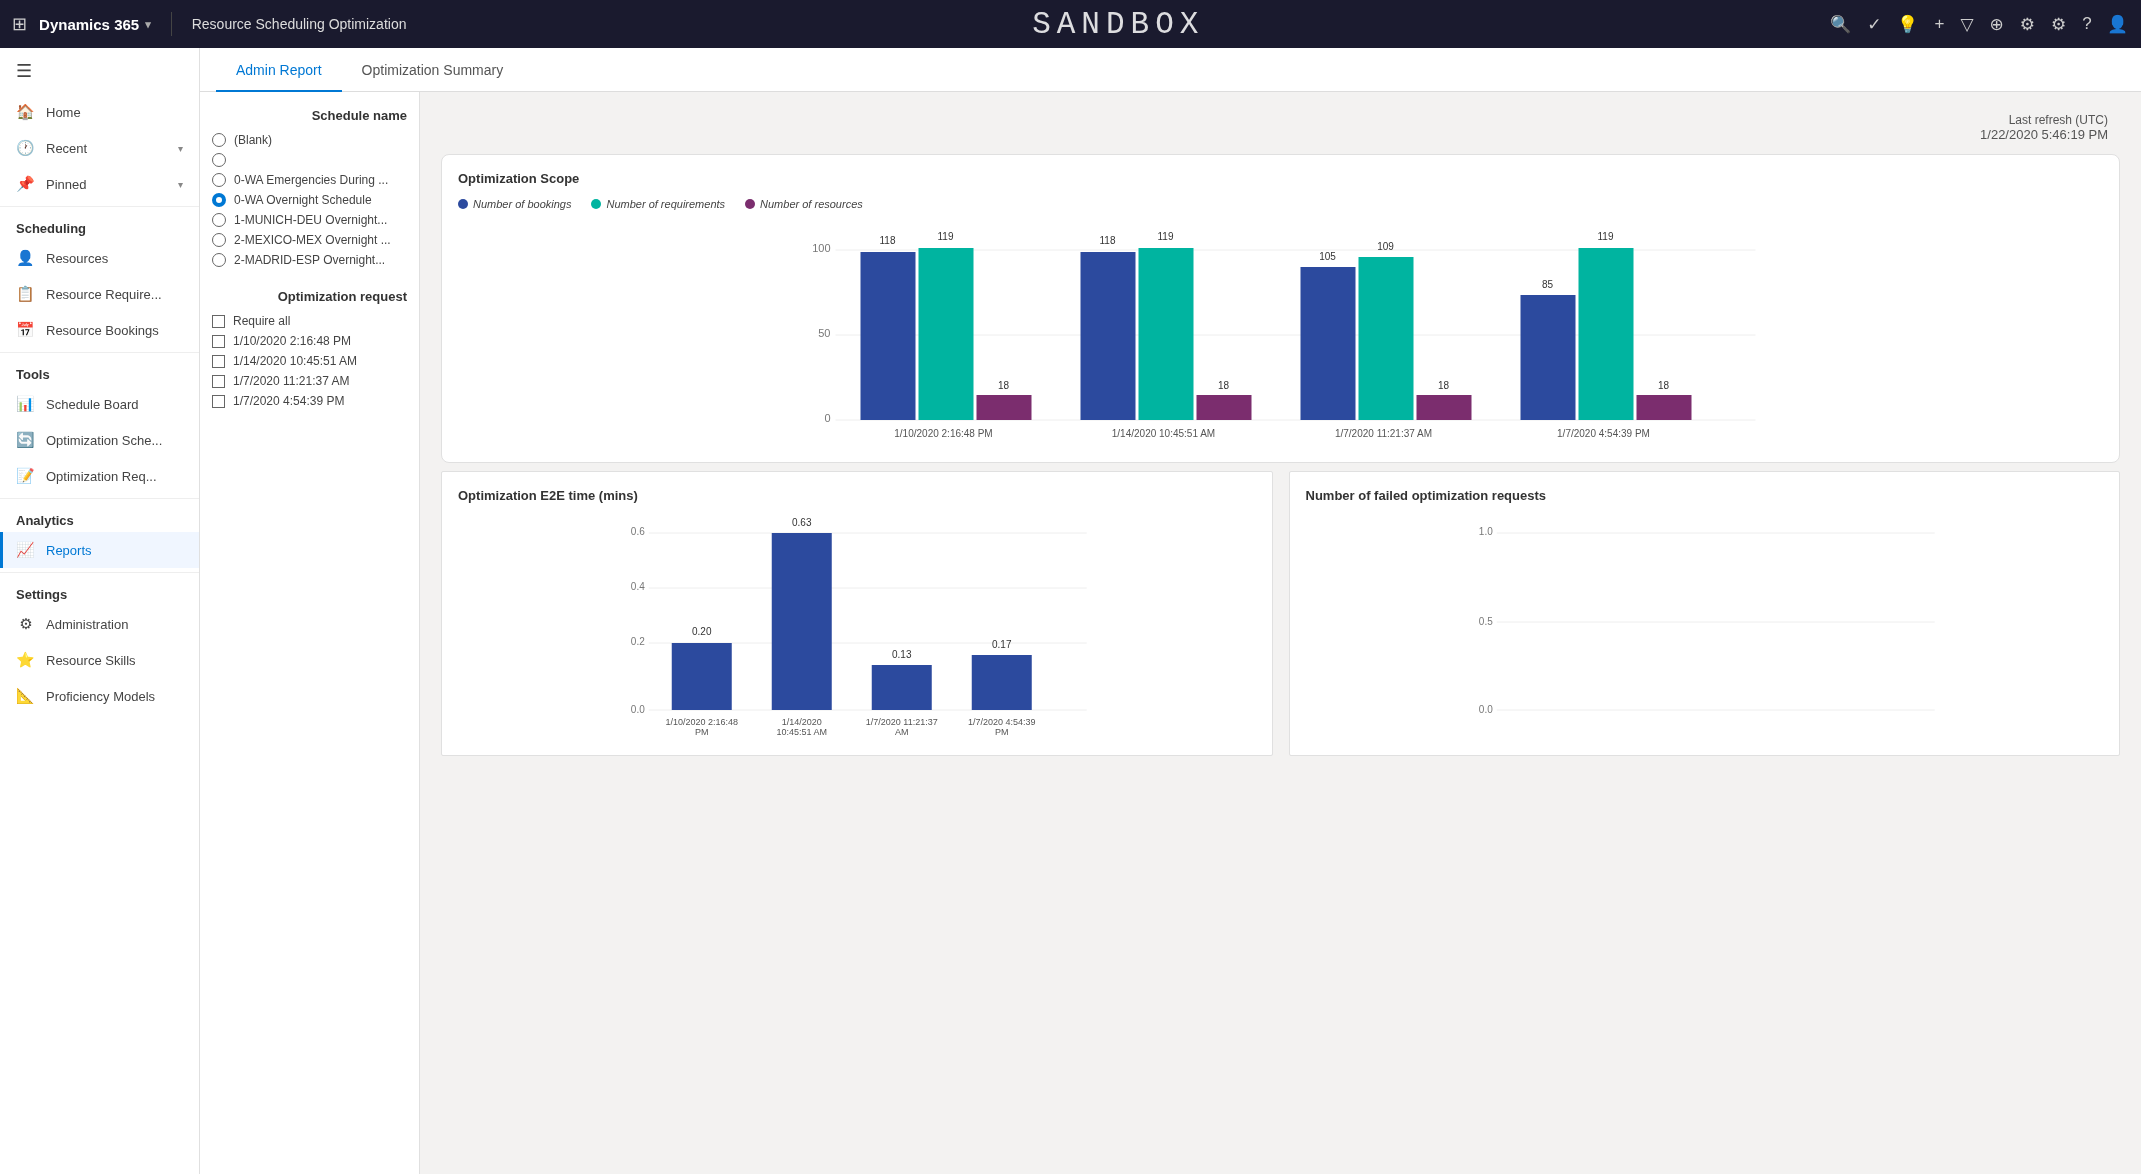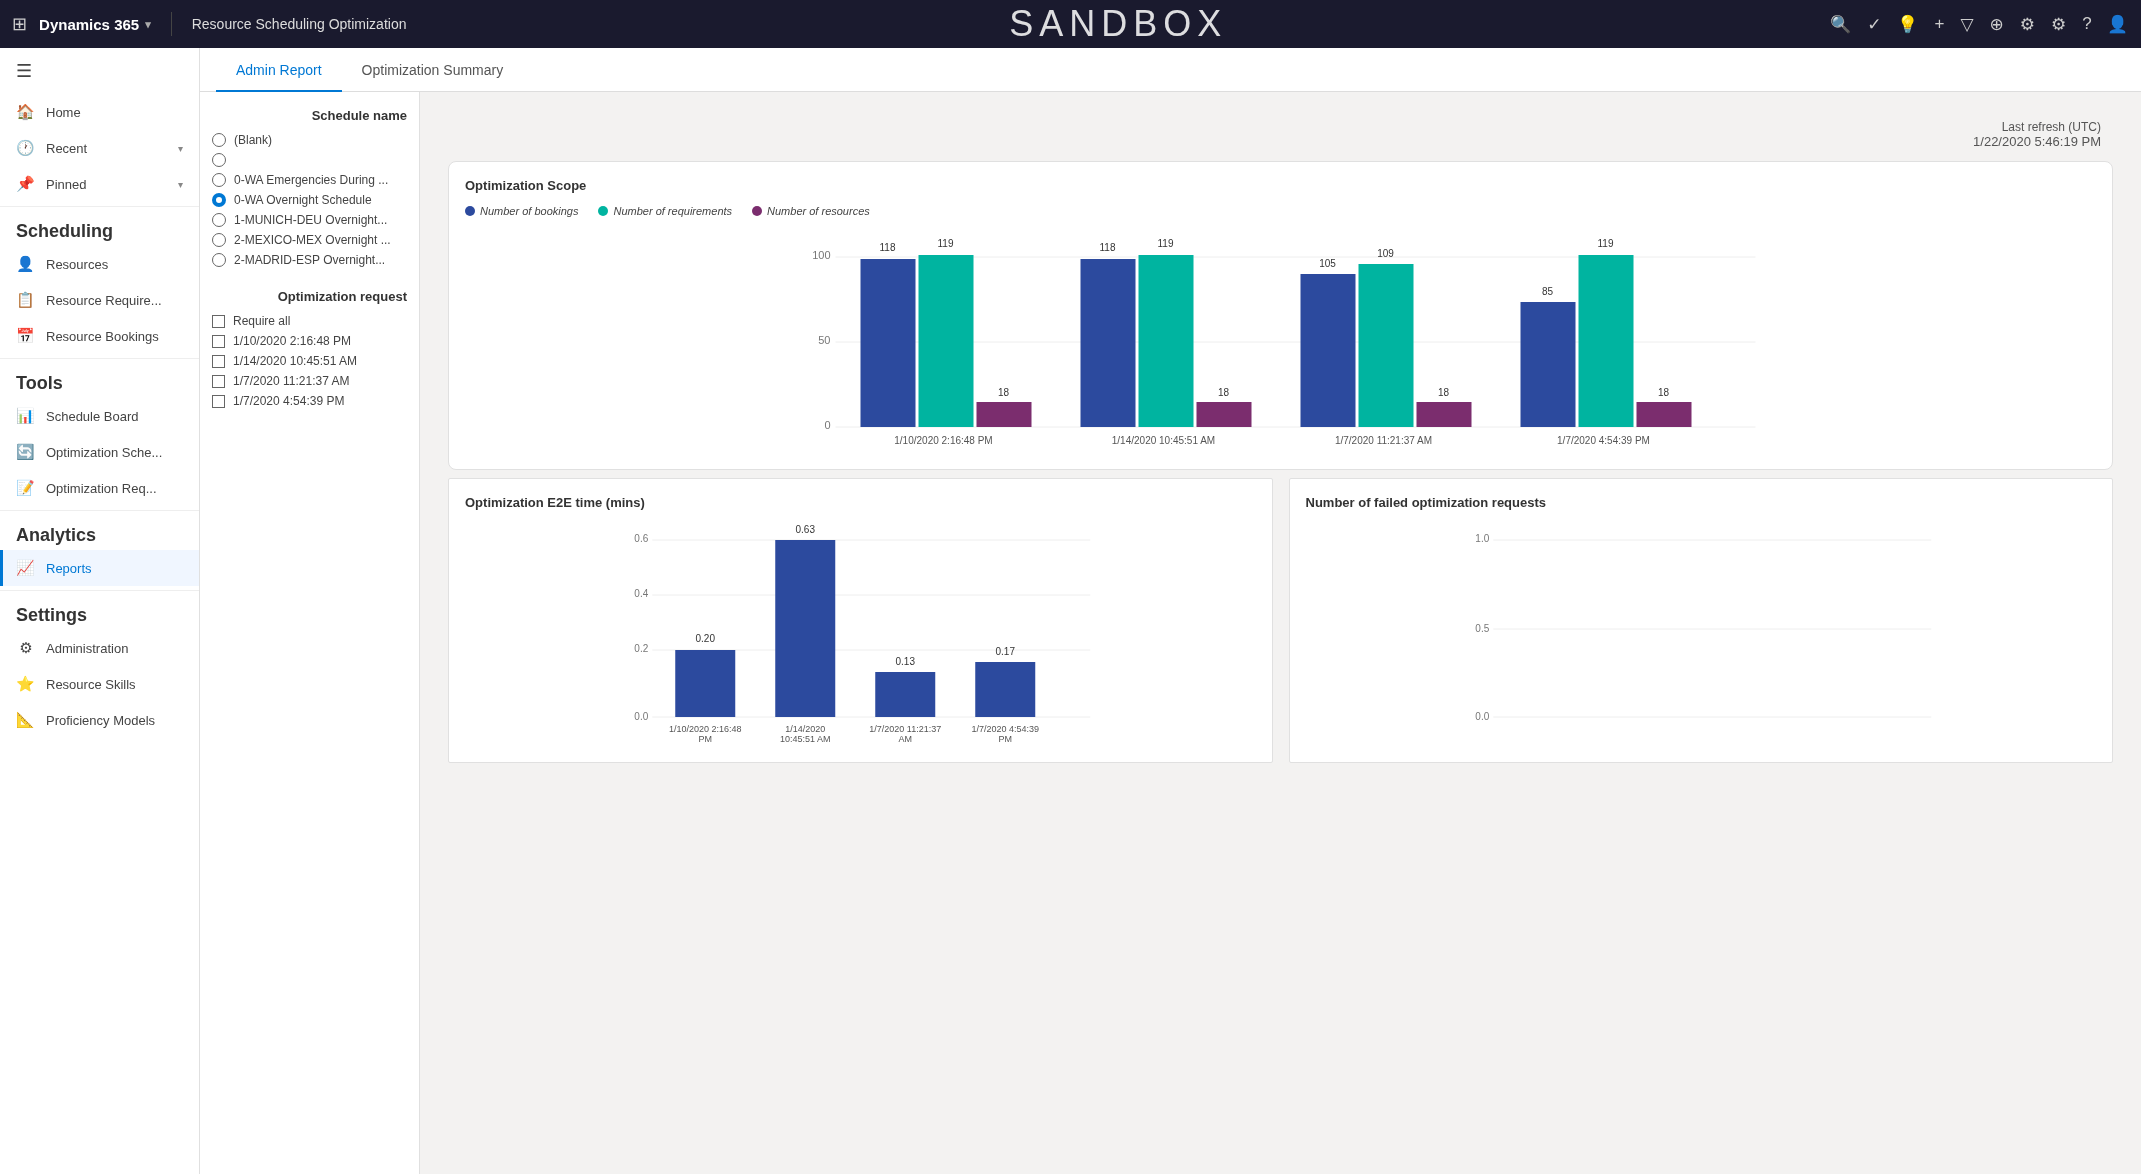--- a/index.html
+++ b/index.html
@@ -14,39 +14,39 @@
       height: 48px;
       padding: 0 12px;
       gap: 12px;
       flex-shrink: 0;
     }
     .topbar-apps-icon { font-size: 18px; cursor: pointer; color: #ccc; }
     .topbar-brand { display: flex; align-items: center; gap: 6px; font-size: 15px; font-weight: 600; color: white; cursor: pointer; }
     .topbar-brand-chevron { font-size: 11px; color: #aaa; }
     .topbar-separator { width: 1px; height: 24px; background: #444; margin: 0 8px; }
     .topbar-module { font-size: 14px; color: #ddd; }
-    .topbar-sandbox { flex: 1; text-align: center; font-size: 36px; font-weight: 200; letter-spacing: 6px; color: white; opacity: 0.85; }
+    .topbar-sandbox { flex: 1; text-align: center; font-size: 31px; font-weight: 200; letter-spacing: 6px; color: white; opacity: 0.85; font-family: Liberation Mono, monospace; }
     .topbar-icons { display: flex; gap: 16px; align-items: center; }
     .topbar-icon { color: #ccc; font-size: 17px; cursor: pointer; }
 
     
     .main-layout { display: flex; flex: 1; overflow: hidden; }
 
     
     .sidebar {
       width: 200px;
       background: #fff;
       border-right: 1px solid #e0e0e0;
       display: flex;
       flex-direction: column;
       overflow-y: auto;
       flex-shrink: 0;
     }
     .sidebar-toggle { padding: 12px 16px; cursor: pointer; color: #444; font-size: 18px; }
-    .sidebar-section-header { padding: 10px 16px 4px; font-size: 18px; font-weight: 600; color: #333; }
+    .sidebar-section-header { padding: 10px 16px 4px; font-size: 13px; font-weight: 600; color: #333; }
     .sidebar-item {
       display: flex; align-items: center; gap: 10px;
       padding: 9px 16px; cursor: pointer; color: #444; font-size: 13px;
     }
     .sidebar-item.active { border-left: 3px solid #0078d4; color: #0078d4; background: #f0f6ff; padding-left: 13px; }
     .sidebar-item-icon { font-size: 15px; width: 20px; text-align: center; }
     .sidebar-item-label { flex: 1; }
     .sidebar-chevron { font-size: 10px; color: #888; }
     .sidebar-divider { height: 1px; background: #eee; margin: 4px 0; }
 
@@ -89,21 +89,21 @@
     .filter-option { display: flex; align-items: center; gap: 8px; margin-bottom: 6px; font-size: 12px; color: #444; cursor: pointer; }
     .radio-selected { width: 14px; height: 14px; border-radius: 50%; border: 4px solid #0078d4; background: white; flex-shrink: 0; }
     .radio-empty { width: 14px; height: 14px; border-radius: 50%; border: 1px solid #666; background: white; flex-shrink: 0; }
     .check-empty { width: 13px; height: 13px; border: 1px solid #666; background: white; flex-shrink: 0; }
     .filter-section-gap { height: 16px; }
 
     
     .charts-area {
       flex: 1;
       overflow-y: auto;
-      padding: 16px;
+      padding: 9px;
       background: #f3f2f1;
     }
     .charts-header {
       display: flex;
       justify-content: flex-end;
       padding: 12px 24px 4px;
       font-size: 12px;
       color: #555;
       background: #f3f2f1;
     }

